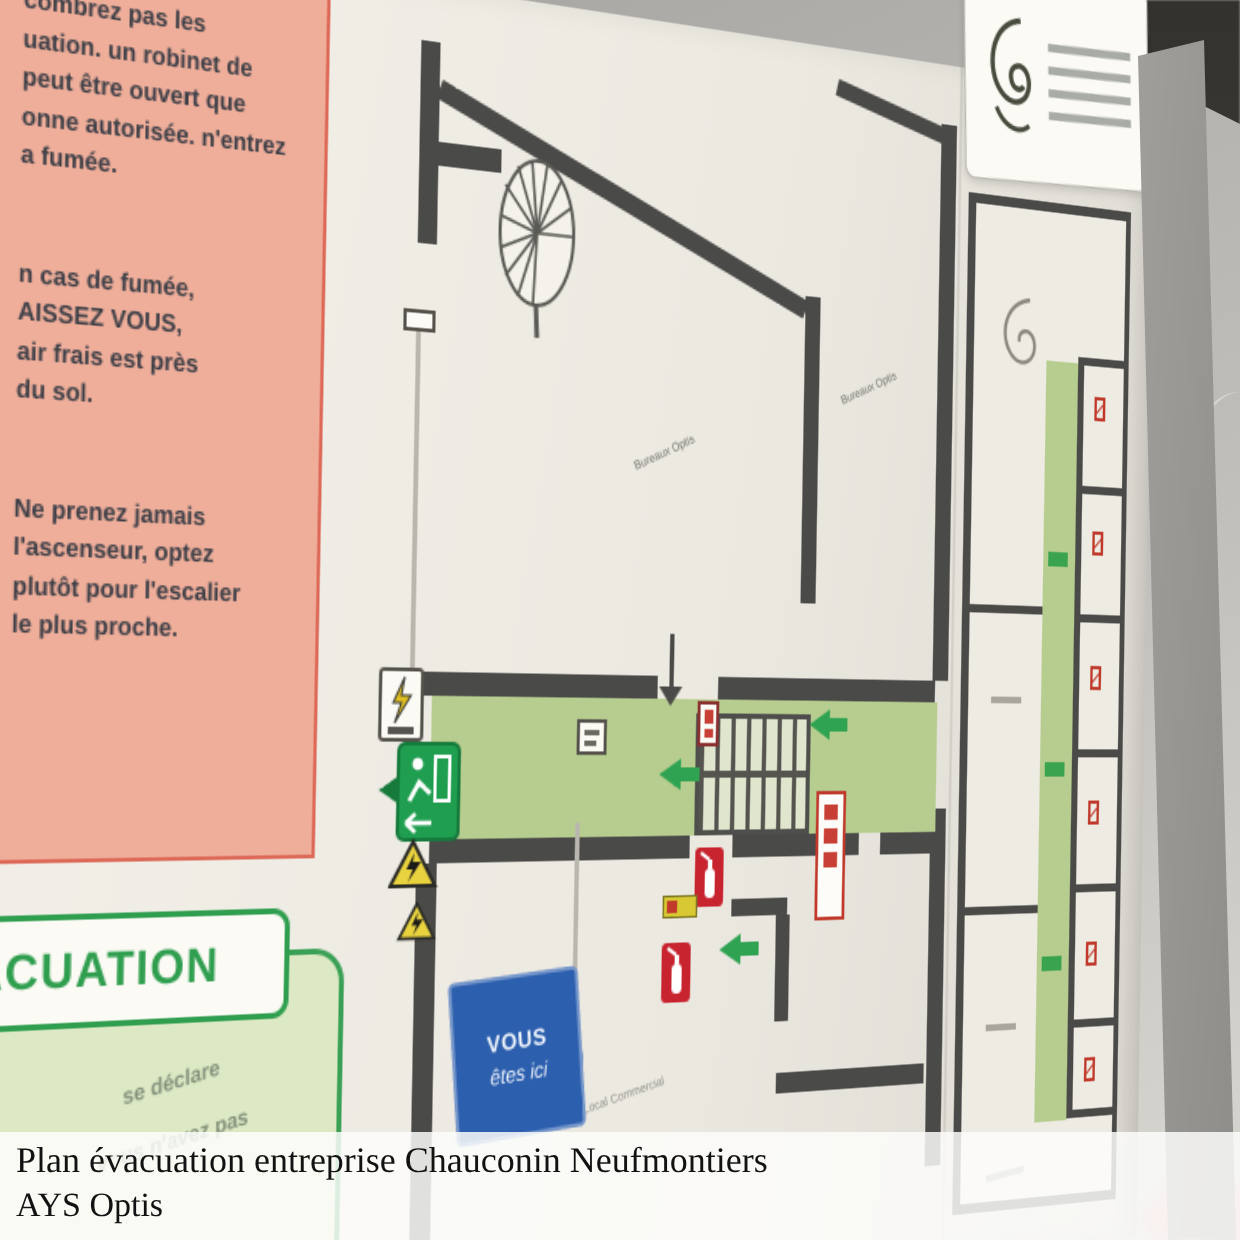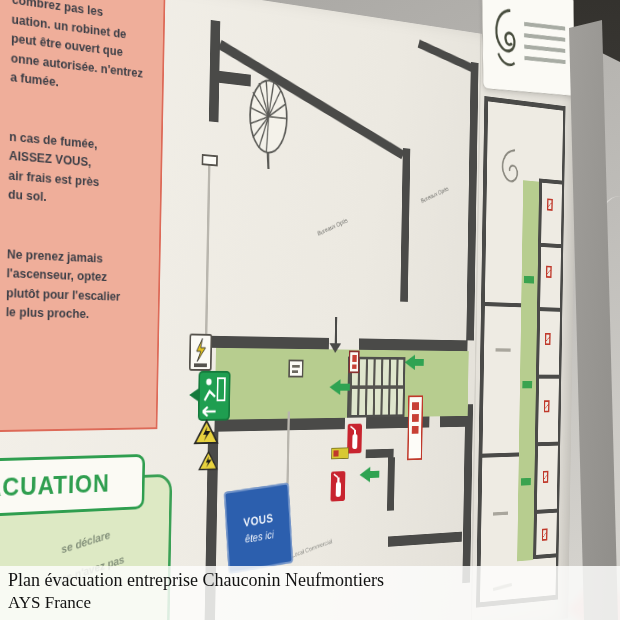--- a/index.html
+++ b/index.html
@@ -297,15 +297,15 @@
           <i></i>
           <i></i>
         </span>
     </div>
   </div>
 
   <div class="abs frame"></div>
 
   <div class="abs caption">
     <div class="t">Plan évacuation entreprise Chauconin Neufmontiers</div>
-    <div class="s">AYS France</div>
+    <div class="s">AYS Optis</div>
   </div>
 </div>
 
 </body></html>

